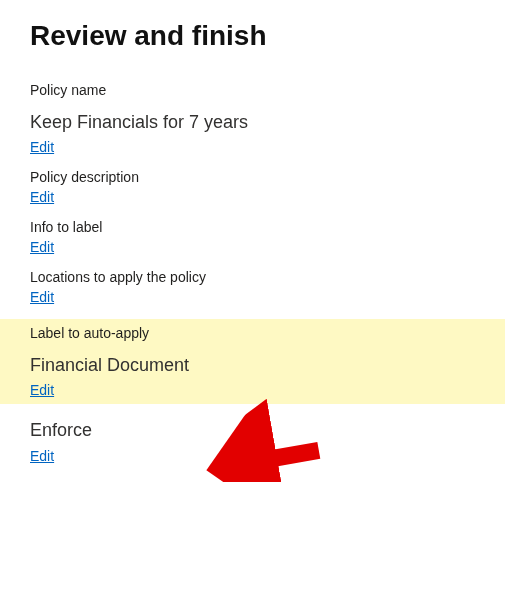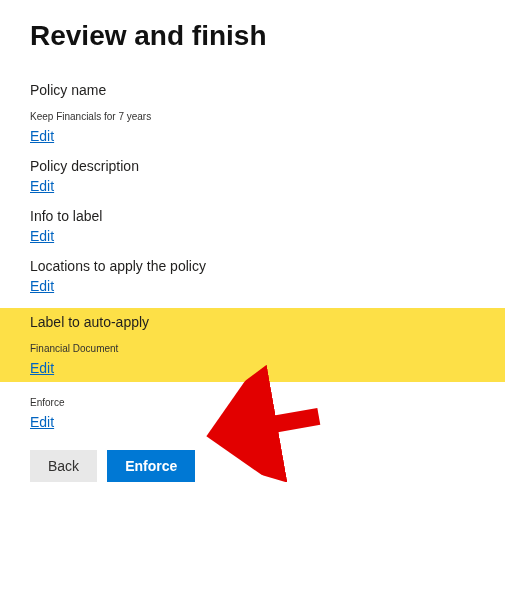--- a/index.html
+++ b/index.html
@@ -22,36 +22,36 @@
     font-size: 28px;
     font-weight: 700;
     margin: 0 0 30px 0;
     color: #111;
   }
   .section {
     margin-bottom: 14px;
     padding-right: 10px;
   }
   .section.highlighted {
-    background: #fde047;
+    background: #fef9c3;
     margin-left: -30px;
     padding-left: 30px;
     padding-top: 6px;
     padding-bottom: 6px;
     width: 505px;
     box-sizing: border-box;
   }
   .sec-heading {
     font-weight: 400;
     font-size: 14px;
     color: #201f1e;
     margin-bottom: 4px;
   }
   .sec-value {
-    font-size: 10px;
+    font-size: 18px;
     color: #323130;
     margin-bottom: 4px;
     line-height: 1.4;
     margin-top: 12px;
   }
   a.edit-link {
     color: #0064c1;
     font-size: 14px;
     text-decoration: underline;
     cursor: pointer;

